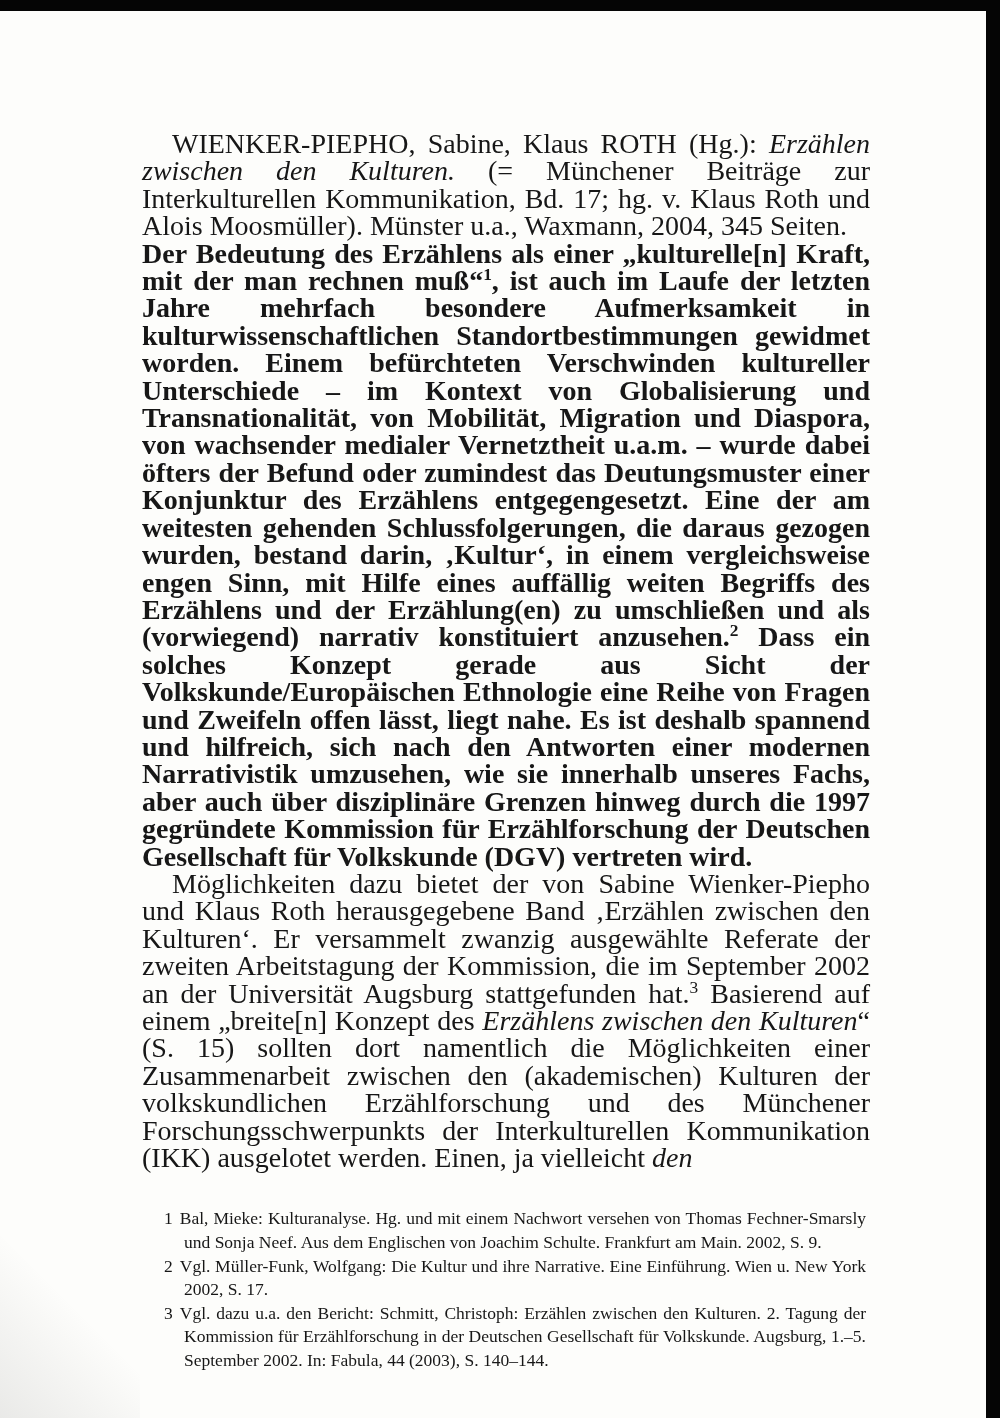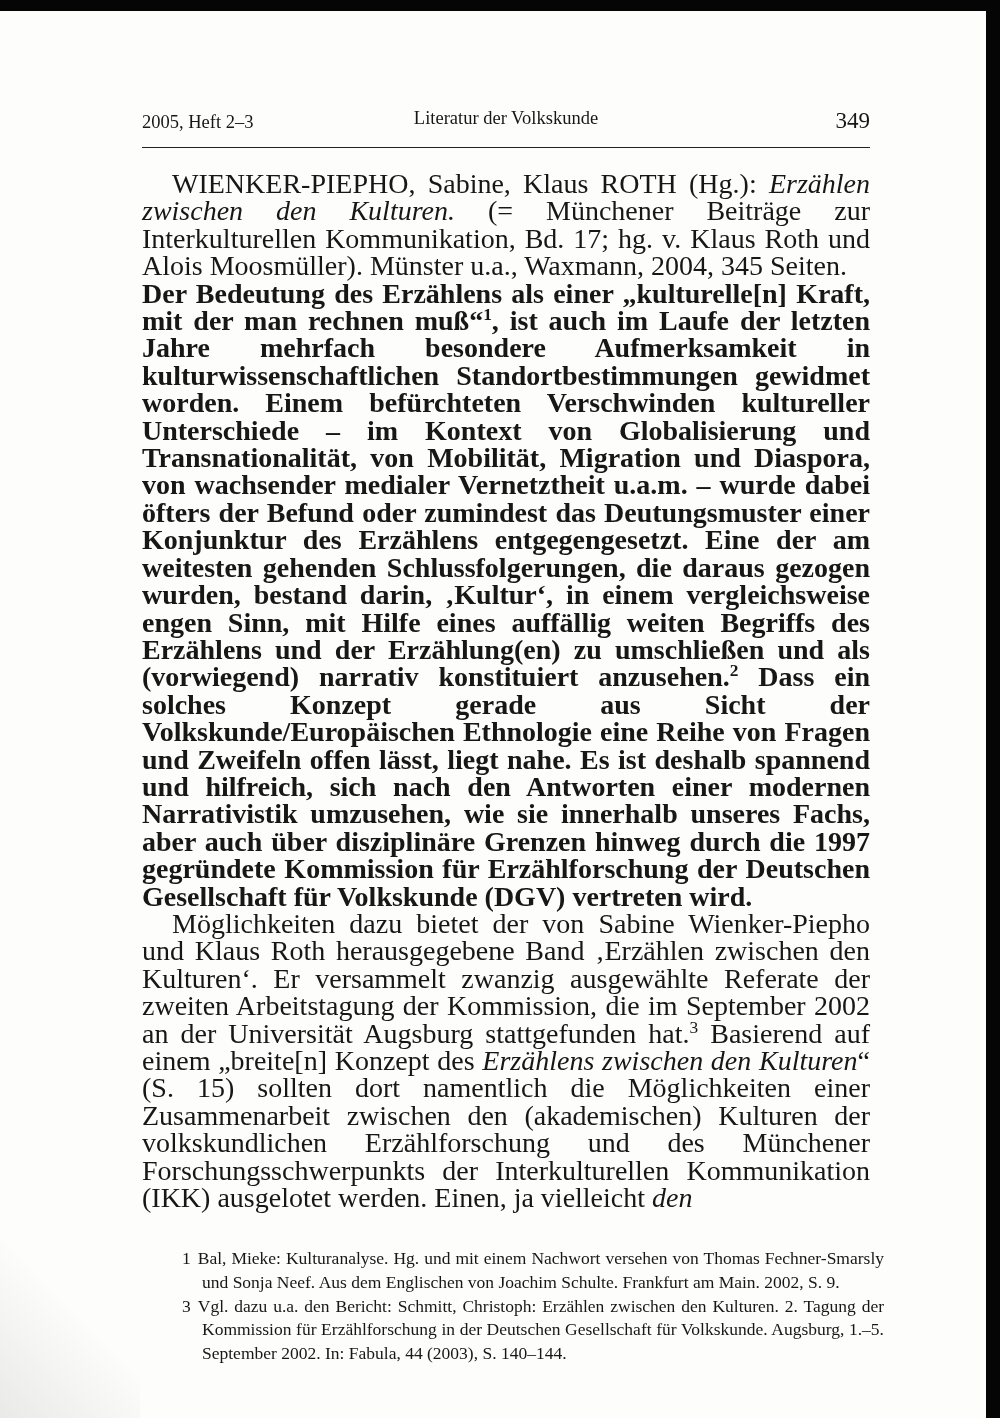--- a/index.html
+++ b/index.html
@@ -70,21 +70,21 @@
 
   em { font-style: italic; }
   sup {
     font-size: 0.62em;
     vertical-align: super;
     line-height: 0;
   }
 
   .footnotes {
     margin-top: 36px;
-    margin-left: 40px;
+    margin-left: 22px;
     width: 702px;
     font-size: 17.5px;
     line-height: 23.6px;
     text-align: justify;
   }
   .footnote {
     padding-left: 20px;
     text-indent: -20px;
     margin: 0;
   }
@@ -92,36 +92,34 @@
 </style>
 </head>
 <body>
 
 <div class="scan-edge-top"></div>
 <div class="scan-edge-right"></div>
 <div class="scan-shadow-bottom-left"></div>
 
 <div class="page-content">
 
-  <div class="page-header">
-    <span class="header-issue">2005, Heft 2–3</span>
-    <span class="header-section-title">Literatur der Volkskunde</span>
-    <span class="header-page-number">349</span>
-  </div>
 
   <div class="body-text">
     <p class="citation-paragraph indent"><span>WIENKER-PIEPHO, Sabine, Klaus ROTH (Hg.): </span><em>Erzählen zwischen den Kulturen.</em><span> (= Münchener Beiträge zur Interkulturellen Kommunikation, Bd. 17; hg. v. Klaus Roth und Alois Moosmüller). Münster u.a., Waxmann, 2004, 345 Seiten.</span></p>
 
     <p class="noindent"><span>Der Bedeutung des Erzählens als einer „kulturelle[n] Kraft, mit der man rechnen muß“</span><sup>1</sup><span>, ist auch im Laufe der letzten Jahre mehrfach besondere Aufmerksamkeit in kulturwissenschaftlichen Standortbestimmungen gewidmet worden. Einem befürchteten Verschwinden kultureller Unterschiede – im Kontext von Globalisierung und Transnationalität, von Mobilität, Migration und Diaspora, von wachsender medialer Vernetztheit u.a.m. – wurde dabei öfters der Befund oder zumindest das Deutungsmuster einer Konjunktur des Erzählens entgegengesetzt. Eine der am weitesten gehenden Schlussfolgerungen, die daraus gezogen wurden, bestand darin, ‚Kultur‘, in einem vergleichsweise engen Sinn, mit Hilfe eines auffällig weiten Begriffs des Erzählens und der Erzählung(en) zu umschließen und als (vorwiegend) narrativ konstituiert anzusehen.</span><sup>2</sup><span> Dass ein solches Konzept gerade aus Sicht der Volkskunde/Europäischen Ethnologie eine Reihe von Fragen und Zweifeln offen lässt, liegt nahe. Es ist deshalb spannend und hilfreich, sich nach den Antworten einer modernen Narrativistik umzusehen, wie sie innerhalb unseres Fachs, aber auch über disziplinäre Grenzen hinweg durch die 1997 gegründete Kommission für Erzählforschung der Deutschen Gesellschaft für Volkskunde (DGV) vertreten wird.</span></p>
 
     <p class="indent"><span>Möglichkeiten dazu bietet der von Sabine Wienker-Piepho und Klaus Roth herausgegebene Band ‚Erzählen zwischen den Kulturen‘. Er versammelt zwanzig ausgewählte Referate der zweiten Arbeitstagung der Kommission, die im September 2002 an der Universität Augsburg stattgefunden hat.</span><sup>3</sup><span> Basierend auf einem „breite[n] Konzept des </span><em>Erzählens zwischen den Kulturen</em><span>“ (S. 15) sollten dort namentlich die Möglichkeiten einer Zusammenarbeit zwischen den (akademischen) Kulturen der volkskundlichen Erzählforschung und des Münchener Forschungsschwerpunkts der Interkulturellen Kommunikation (IKK) ausgelotet werden. Einen, ja vielleicht </span><em>den</em></p>
   </div>
 
   <div class="footnotes">
     <p class="footnote">
       <span class="fn-num">1</span><span>Bal, Mieke: Kulturanalyse. Hg. und mit einem Nachwort versehen von Thomas Fechner-Smarsly und Sonja Neef. Aus dem Englischen von Joachim Schulte. Frankfurt am Main. 2002, S. 9.</span>
     </p>
     <p class="footnote">
+      <span class="fn-num">2</span><span>Vgl. Müller-Funk, Wolfgang: Die Kultur und ihre Narrative. Eine Einführung. Wien u. New York 2002, S. 17.</span>
+    </p>
+    <p class="footnote">
       <span class="fn-num">3</span><span>Vgl. dazu u.a. den Bericht: Schmitt, Christoph: Erzählen zwischen den Kulturen. 2. Tagung der Kommission für Erzählforschung in der Deutschen Gesellschaft für Volkskunde. Augsburg, 1.–5. September 2002. In: Fabula, 44 (2003), S. 140–144.</span>
     </p>
   </div>
 
 </div>
 
 </body></html>

